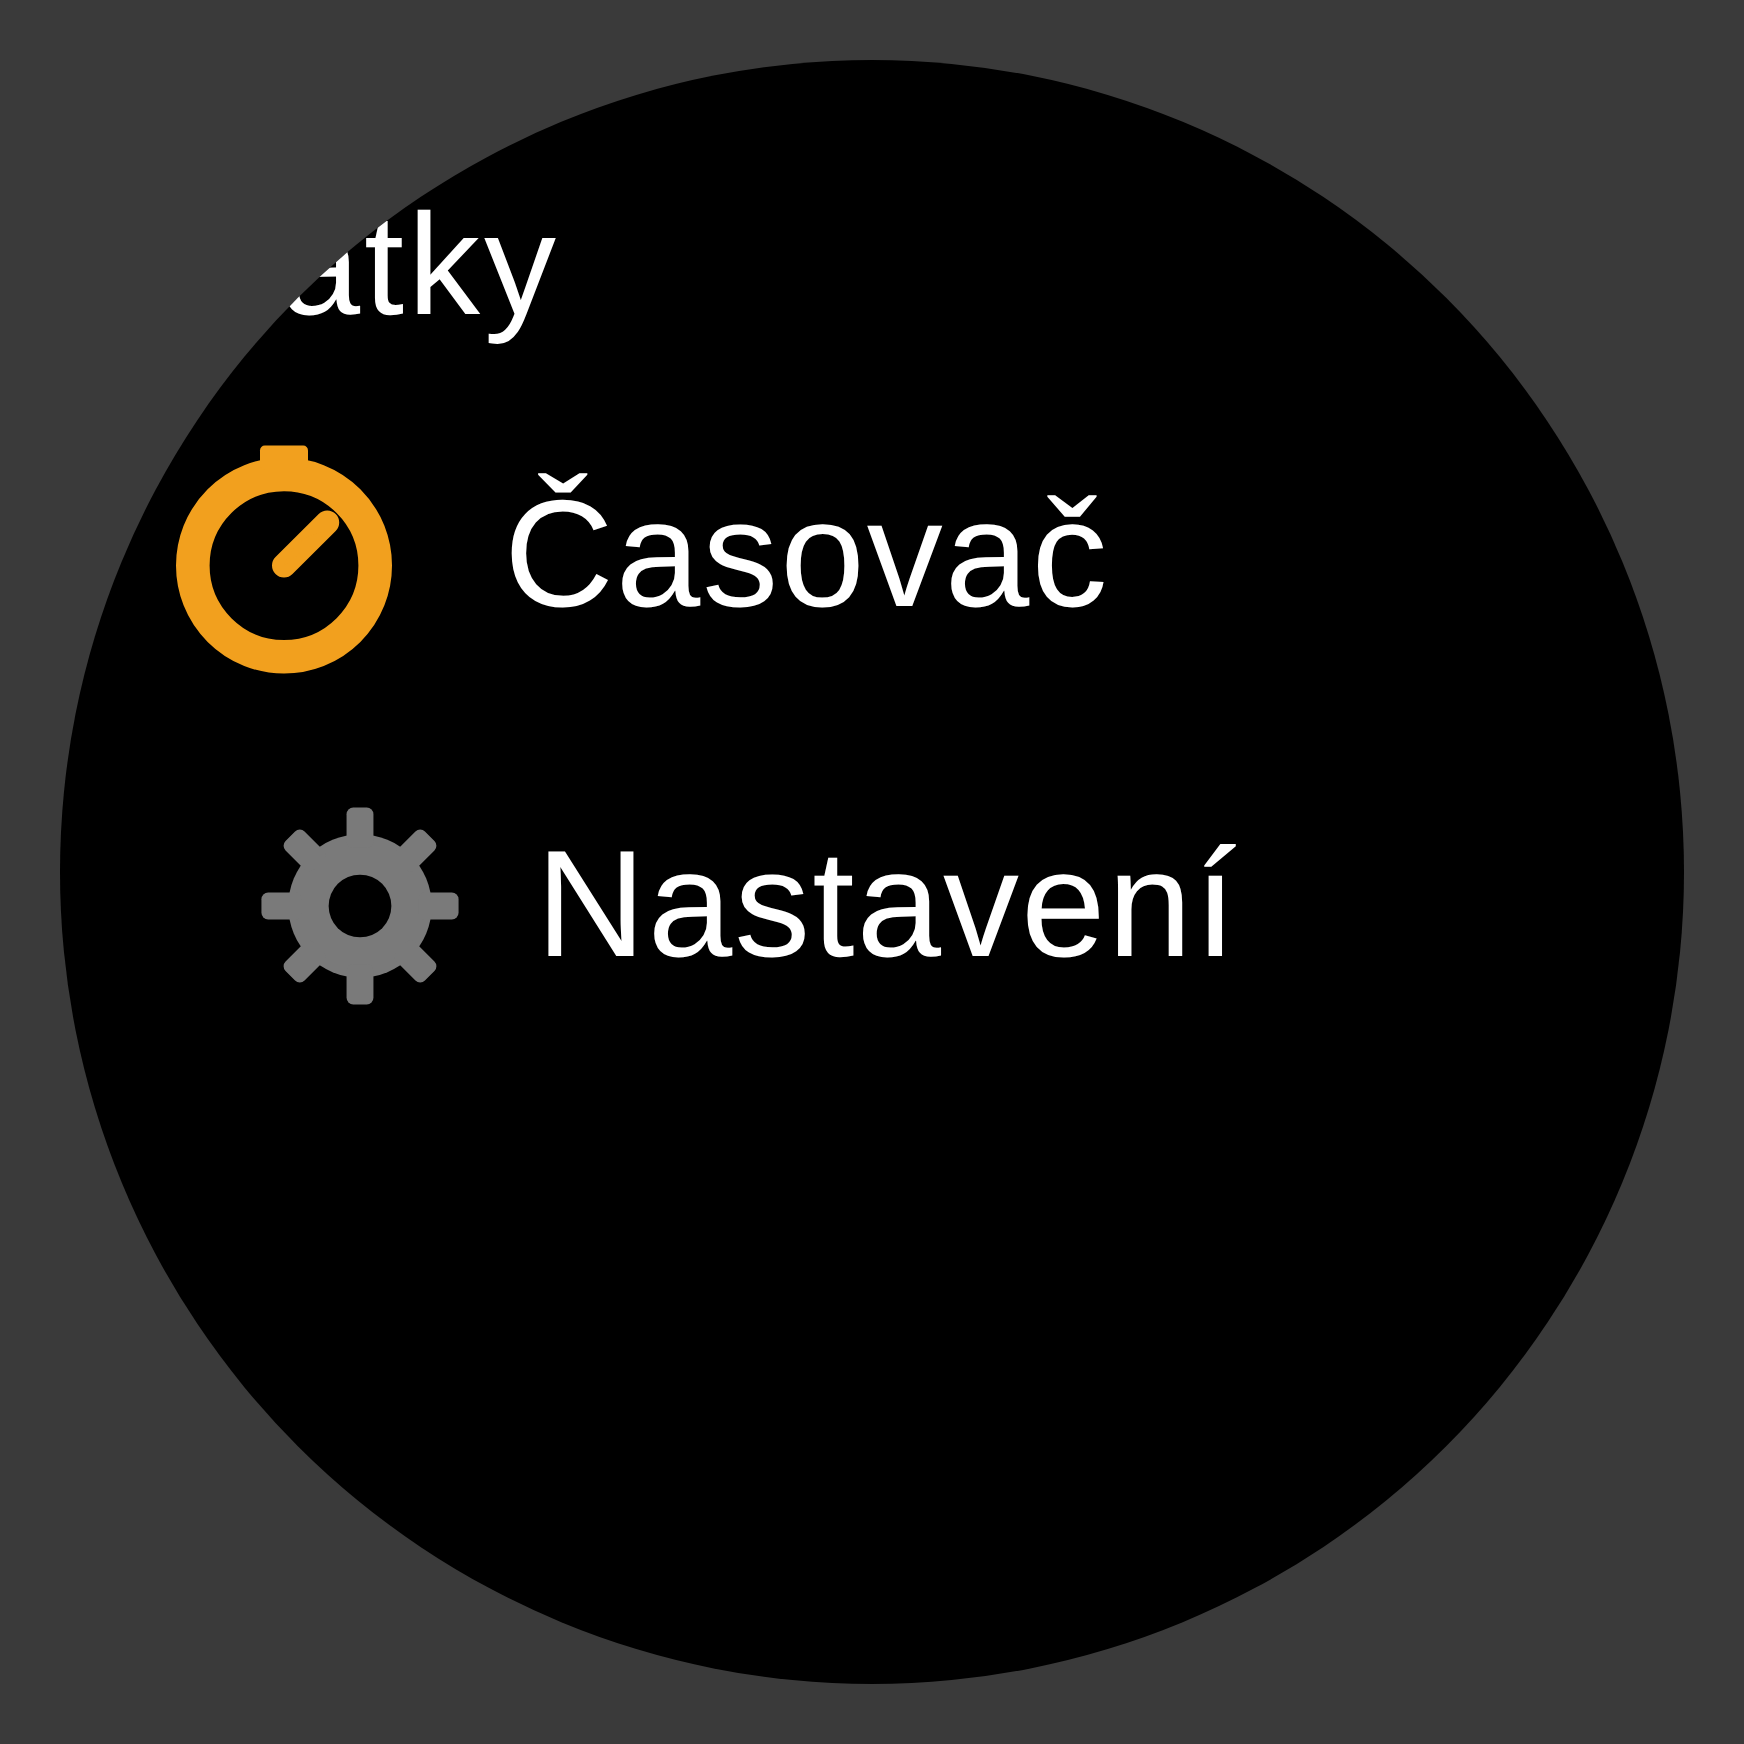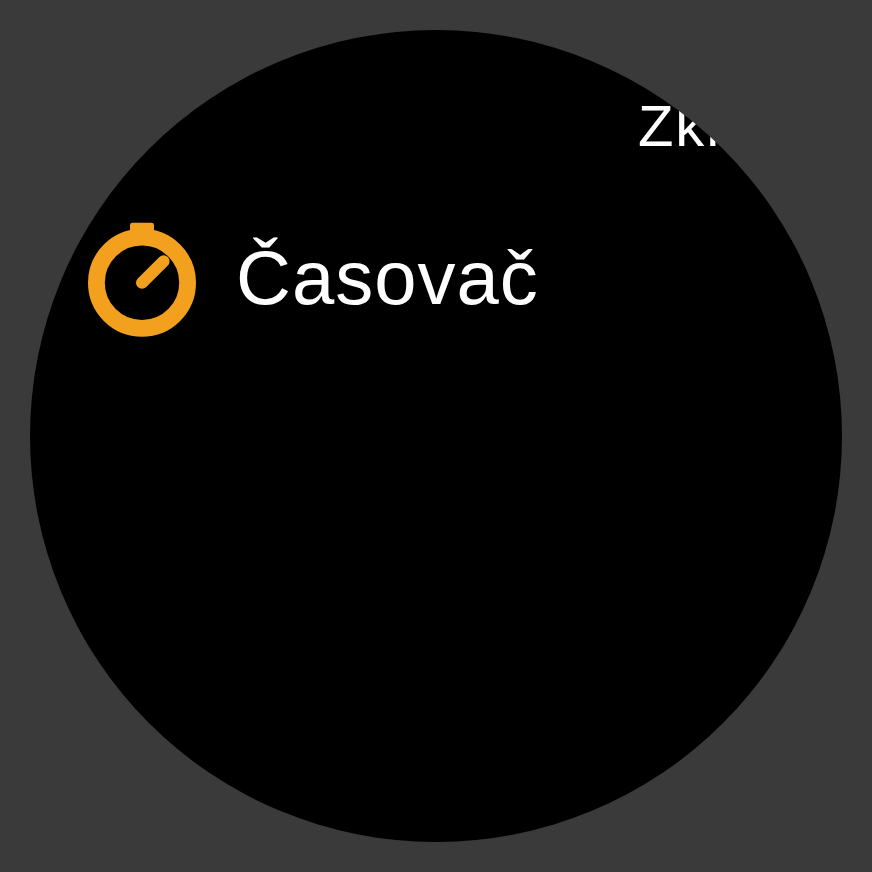--- a/index.html
+++ b/index.html
@@ -19,23 +19,23 @@
     height: 812px;
     background: #000;
     border-radius: 50%;
     overflow: hidden;
   }
   .title {
     position: absolute;
     top: 62px;
     left: 0;
     width: 100%;
-    text-align: right;
+    text-align: left;
     color: #fff;
-    font-size: 58px;
+    font-size: 72px;
     letter-spacing: 2px;
     font-weight: 400;
   }
   .menu {
     position: absolute;
     top: 160px;
     left: 0;
     width: 100%;
   }
   .menu-item {
@@ -54,21 +54,21 @@
         rgba(0,0,0,0) 3px, rgba(0,0,0,0) 6px);
   }
   .icon-wrap {
     width: 120px;
     height: 120px;
     flex: 0 0 120px;
     display: flex;
     align-items: center;
     justify-content: center;
   }
-  .menu-item.sel-0 { padding-left: 52px; }
+  .menu-item.sel-0 { padding-left: 52px; gap: 16px; }
   .menu-item.sel-0 .label { margin-left: 34px; }
   .label {
     color: #fff;
     font-size: 76px;
     margin-left: 28px;
     letter-spacing: 1px;
     font-weight: 400;
   }
 </style>
 </head>
@@ -87,16 +87,35 @@
           <rect x="40" y="4" width="20" height="10" rx="2" fill="#f2a01e"></rect>
           <rect x="47" y="10" width="6" height="10" fill="#f2a01e"></rect>
           <path d="M50 54 L68 36" stroke="#f2a01e" stroke-width="10" stroke-linecap="round"></path>
           <path d="M50 54 A20 20 0 0 1 68 40" fill="#f2a01e" opacity="0.85"></path>
         </svg>
       </span>
       <span class="label">Časovač</span>
     </div>
 
 
+    <div class="menu-item">
+      <span class="icon-wrap">
+        <svg viewBox="0 0 100 100" width="112" height="112">
+          <g fill="#7a7a7a">
+            <circle cx="50" cy="50" r="32"></circle>
+            <rect x="44" y="6" width="12" height="18" rx="3"></rect>
+            <rect x="44" y="76" width="12" height="18" rx="3"></rect>
+            <rect x="6" y="44" width="18" height="12" rx="3"></rect>
+            <rect x="76" y="44" width="18" height="12" rx="3"></rect>
+            <rect x="44" y="6" width="12" height="18" rx="3" transform="rotate(45 50 50)"></rect>
+            <rect x="44" y="76" width="12" height="18" rx="3" transform="rotate(45 50 50)"></rect>
+            <rect x="6" y="44" width="18" height="12" rx="3" transform="rotate(45 50 50)"></rect>
+            <rect x="76" y="44" width="18" height="12" rx="3" transform="rotate(45 50 50)"></rect>
+          </g>
+          <circle cx="50" cy="50" r="14" fill="#000"></circle>
+        </svg>
+      </span>
+      <span class="label">Nastavení</span>
+    </div>
 
   </div>
 
 </div>
 
 </body></html>

